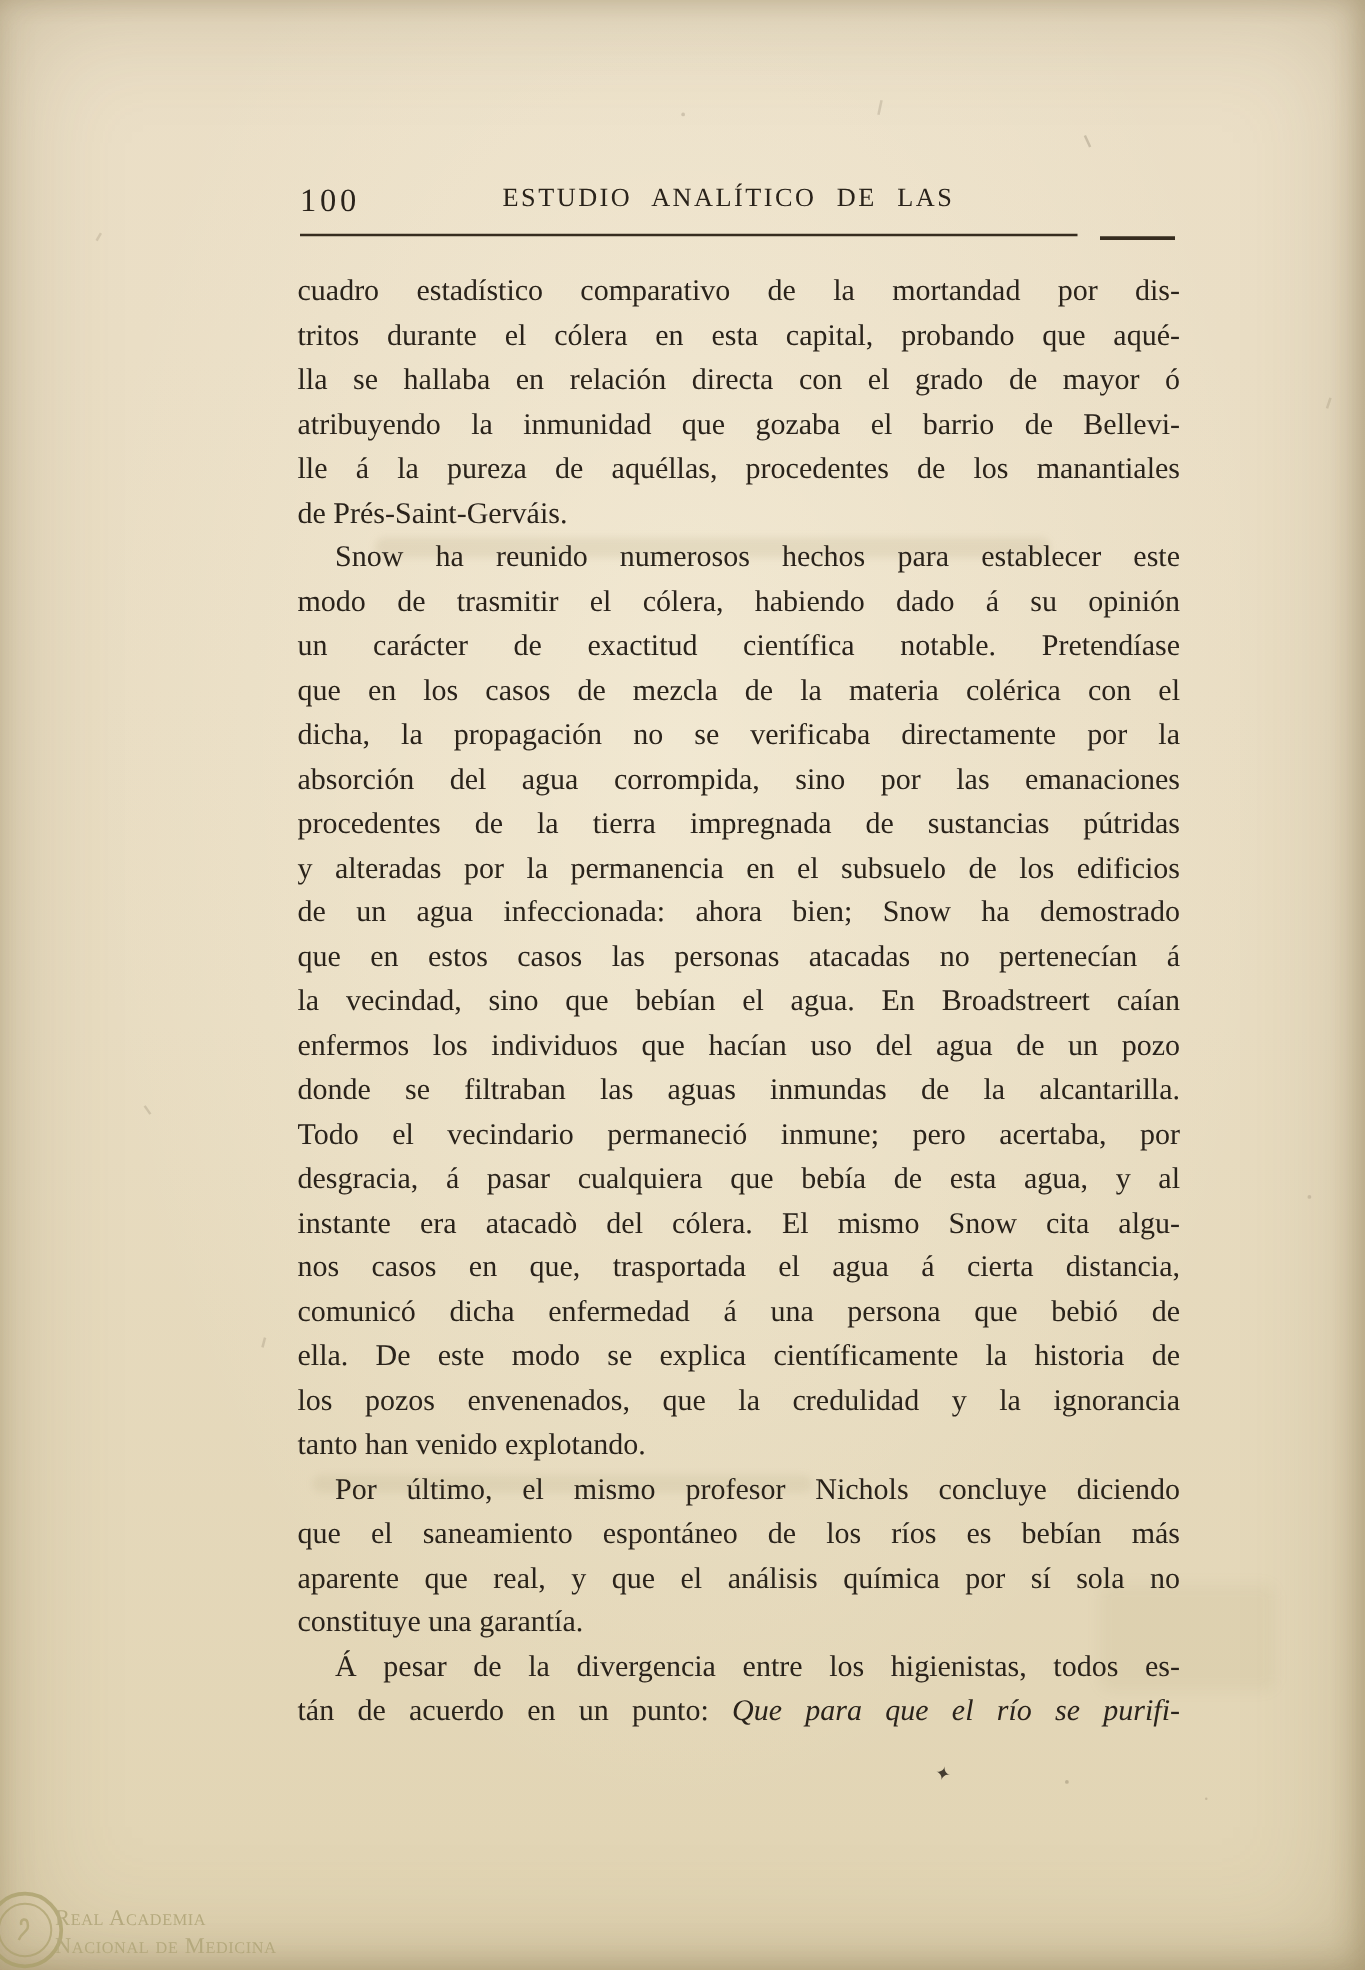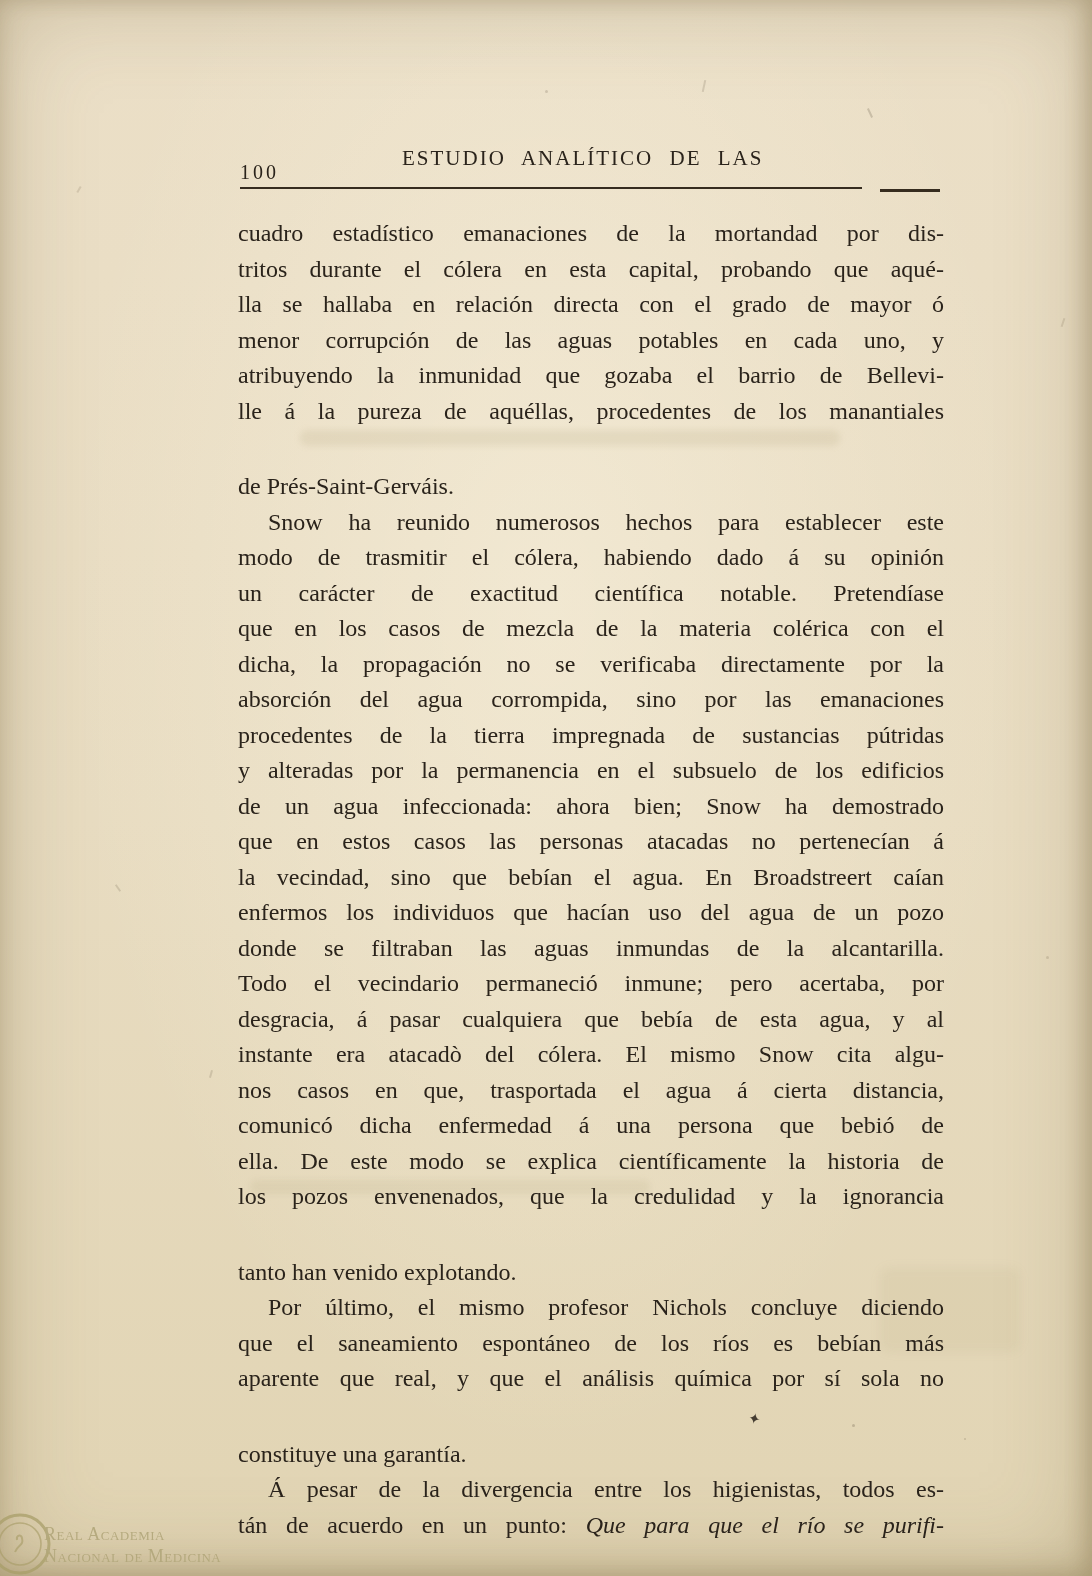--- a/index.html
+++ b/index.html
@@ -21,41 +21,41 @@
     box-shadow:
       inset 0 0 95px rgba(112,92,52,0.28),
       inset -7px 0 20px rgba(112,92,52,0.22),
       inset 0 -10px 30px rgba(112,92,52,0.16);
     overflow: hidden;
     font-family: "Liberation Serif", "DejaVu Serif", serif;
     color: var(--ink);
   }
   .pagenum {
     position: absolute; left: 240px; top: 146px;
-    font-size: 20px; letter-spacing: 3px; margin-top: 15px;
+    font-size: 26px; letter-spacing: 3px;
   }
   .runtitle {
     position: absolute; left: 402px; top: 146px;
     font-size: 21px; letter-spacing: 2px; word-spacing: 9px;
   }
   .rule { position: absolute; background: var(--rule); }
   .rule-long  { left: 240px; top: 187px; width: 622px; height: 2px; }
   .rule-short { left: 880px; top: 189px; width: 60px;  height: 3px; }
 
   .textblock {
     position: absolute; left: 238px; top: 216px; width: 706px;
     font-size: 24px;
   }
   .para { margin: 0; }
   .line {
     line-height: 35.5px;
     text-align: justify;
     text-align-last: justify;
   }
-  .line.last { text-align-last: left; margin-top: 40px; }
+  .line.last { text-align-last: left; }
   .para.indent .line:first-child { text-indent: 30px; }
   em { font-style: italic; }
 
   .endmark {
     position: absolute; left: 748px; top: 1410px;
     font-size: 15px; transform: rotate(14deg); opacity: 0.85;
   }
 
   .watermark {
     position: absolute; left: 0; top: 1508px; width: 280px; height: 68px;
@@ -81,24 +81,23 @@
 
   <div class="rule rule-long"></div>
   <div class="rule rule-short"></div>
 
   <div class="smudge" style="left:300px; top:430px; width:540px; height:16px; background:rgba(150,135,85,0.12);"></div>
   <div class="smudge" style="left:250px; top:1180px; width:400px; height:14px; background:rgba(150,135,85,0.10);"></div>
   <div class="smudge" style="left:880px; top:1268px; width:140px; height:84px; background:rgba(150,135,85,0.08); filter:blur(5px);"></div>
 
   <main class="textblock">
       <div class="para">
-        <div class="line">cuadro estadístico emanaciones de la mortandad por dis-</div>
+        <div class="line">cuadro estadístico comparativo de la mortandad por dis-</div>
         <div class="line">tritos durante el cólera en esta capital, probando que aqué-</div>
         <div class="line">lla se hallaba en relación directa con el grado de mayor ó</div>
-        <div class="line">menor corrupción de las aguas potables en cada uno, y</div>
         <div class="line">atribuyendo la inmunidad que gozaba el barrio de Bellevi-</div>
         <div class="line">lle á la pureza de aquéllas, procedentes de los manantiales</div>
         <div class="line last">de Prés-Saint-Gerváis.</div>
       </div>
       <div class="para indent">
         <div class="line">Snow ha reunido numerosos hechos para establecer este</div>
         <div class="line">modo de trasmitir el cólera, habiendo dado á su opinión</div>
         <div class="line">un carácter de exactitud científica notable. Pretendíase</div>
         <div class="line">que en los casos de mezcla de la materia colérica con el</div>
         <div class="line">dicha, la propagación no se verificaba directamente por la</div>

